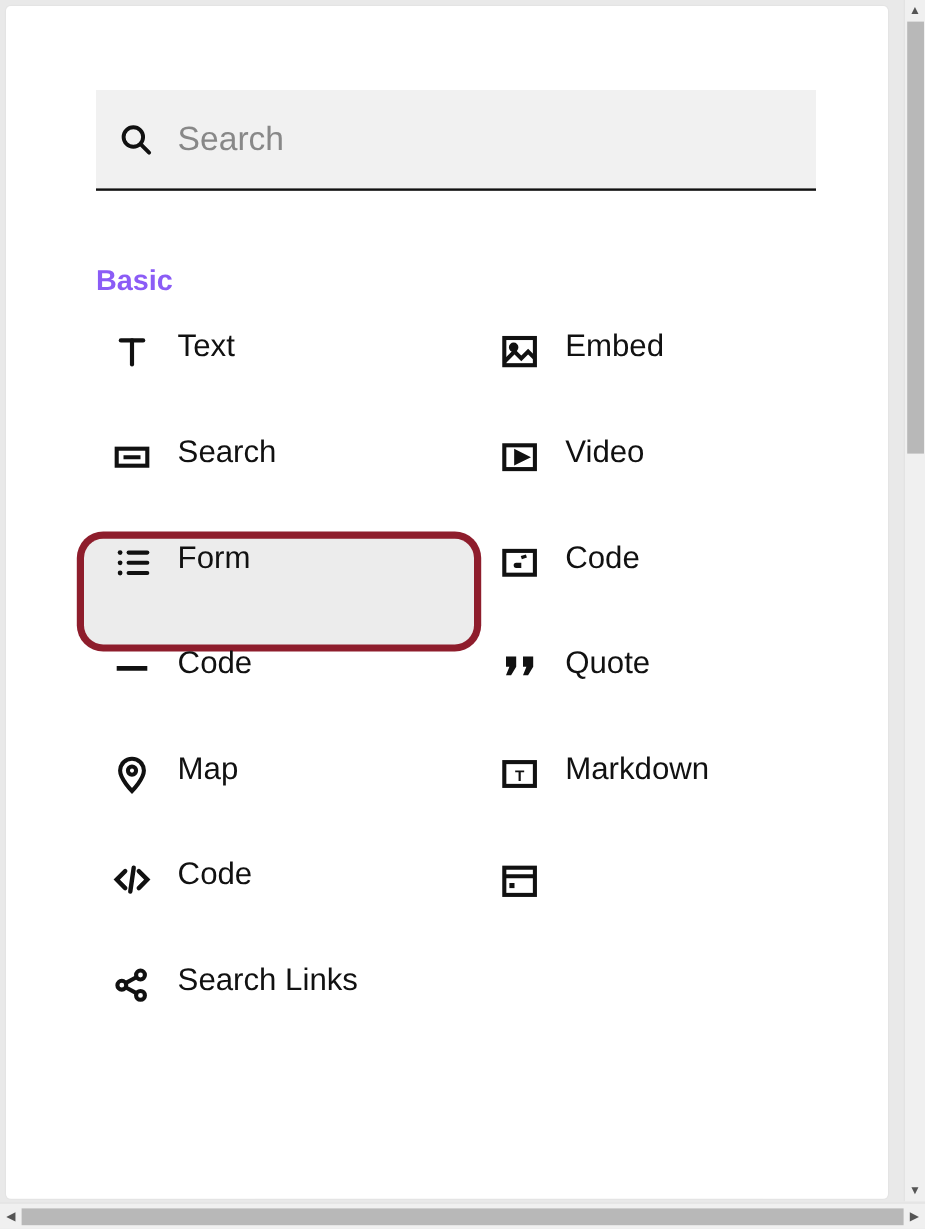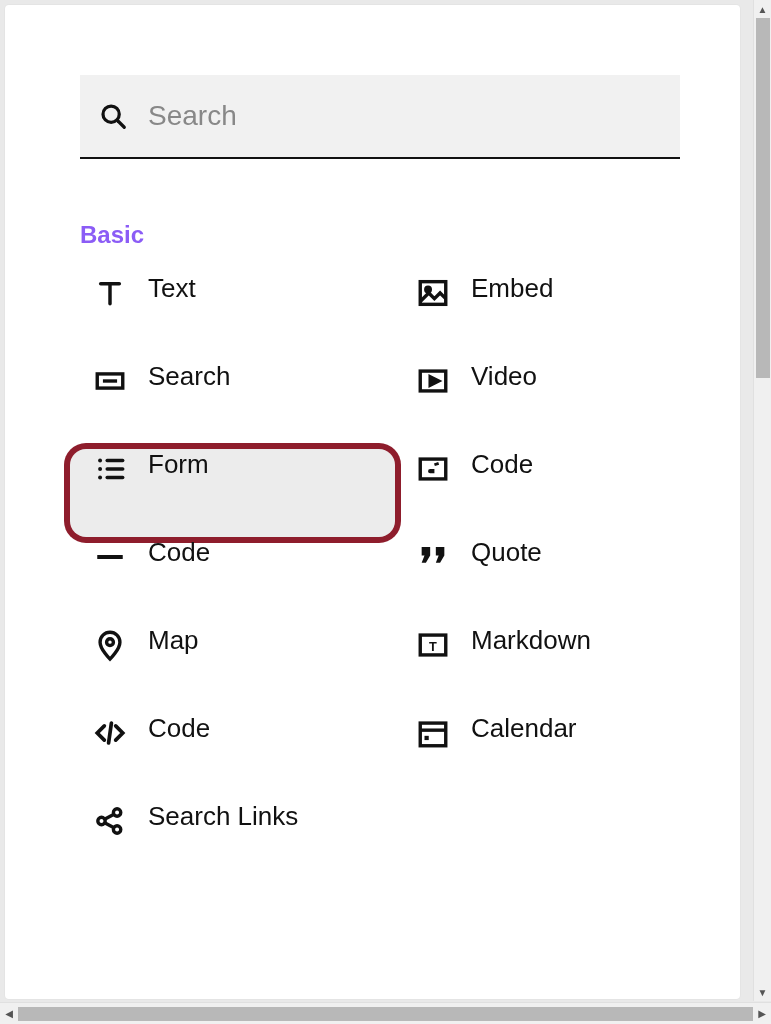--- a/index.html
+++ b/index.html
@@ -295,21 +295,20 @@
       </div>
 
       <div class="item">
         <span class="icon">
           <svg width="34" height="34" viewBox="0 0 24 24" fill="none" stroke="#111" stroke-width="2.4">
             <rect x="3" y="5" width="18" height="16"></rect>
             <line x1="3" y1="10" x2="21" y2="10"></line>
             <rect x="6" y="14" width="3" height="3" fill="#111" stroke="none"></rect>
           </svg>
         </span>
-        <span class="label">Calendar</span>
       </div>
       <div class="item">
         <span class="icon">
           <svg width="34" height="34" viewBox="0 0 24 24" fill="none" stroke="#111" stroke-width="2.4">
             <circle cx="6" cy="12" r="2.6"></circle>
             <circle cx="17" cy="6" r="2.6"></circle>
             <circle cx="17" cy="18" r="2.6"></circle>
             <line x1="8.2" y1="10.8" x2="14.8" y2="7.2"></line>
             <line x1="8.2" y1="13.2" x2="14.8" y2="16.8"></line>
           </svg>

